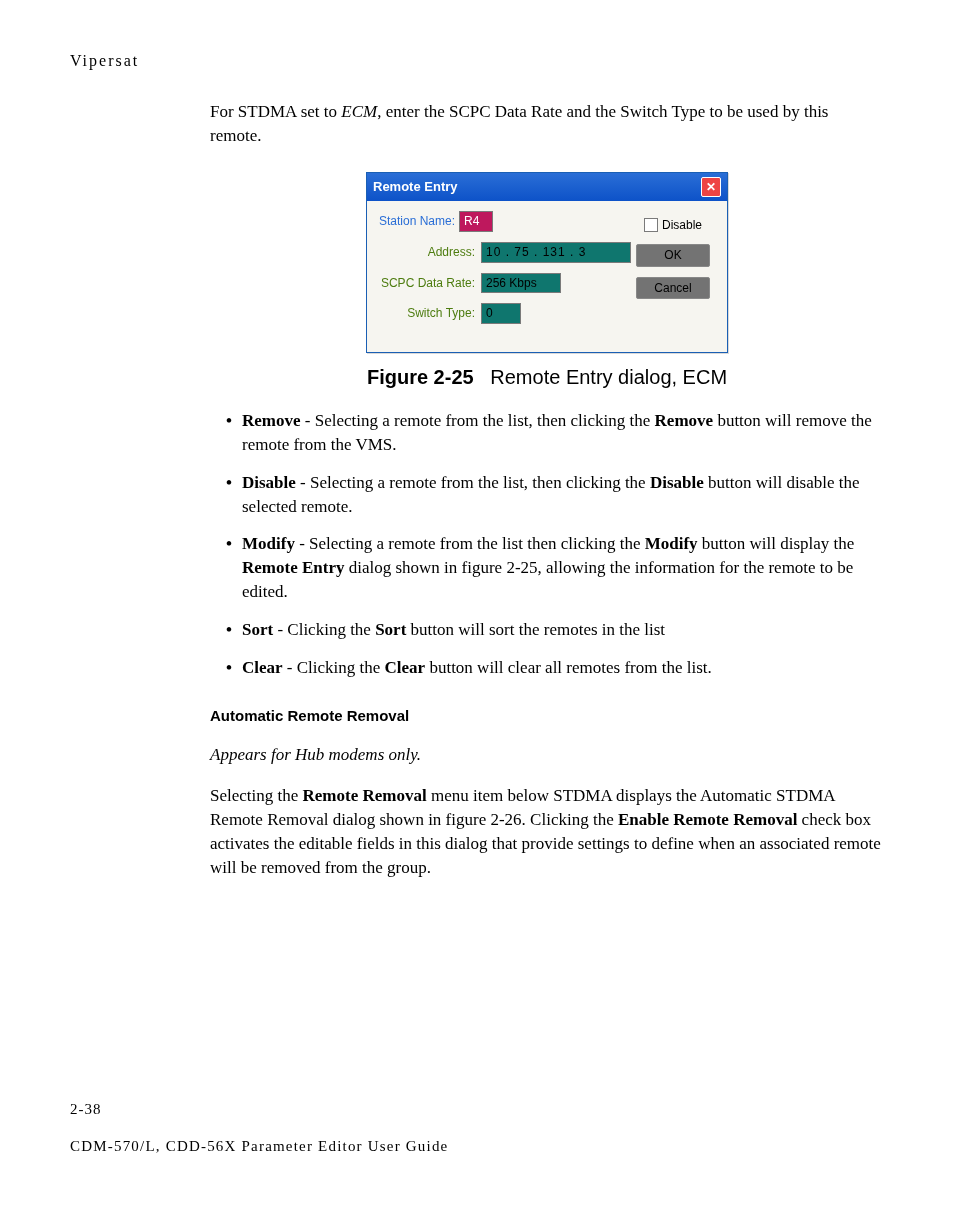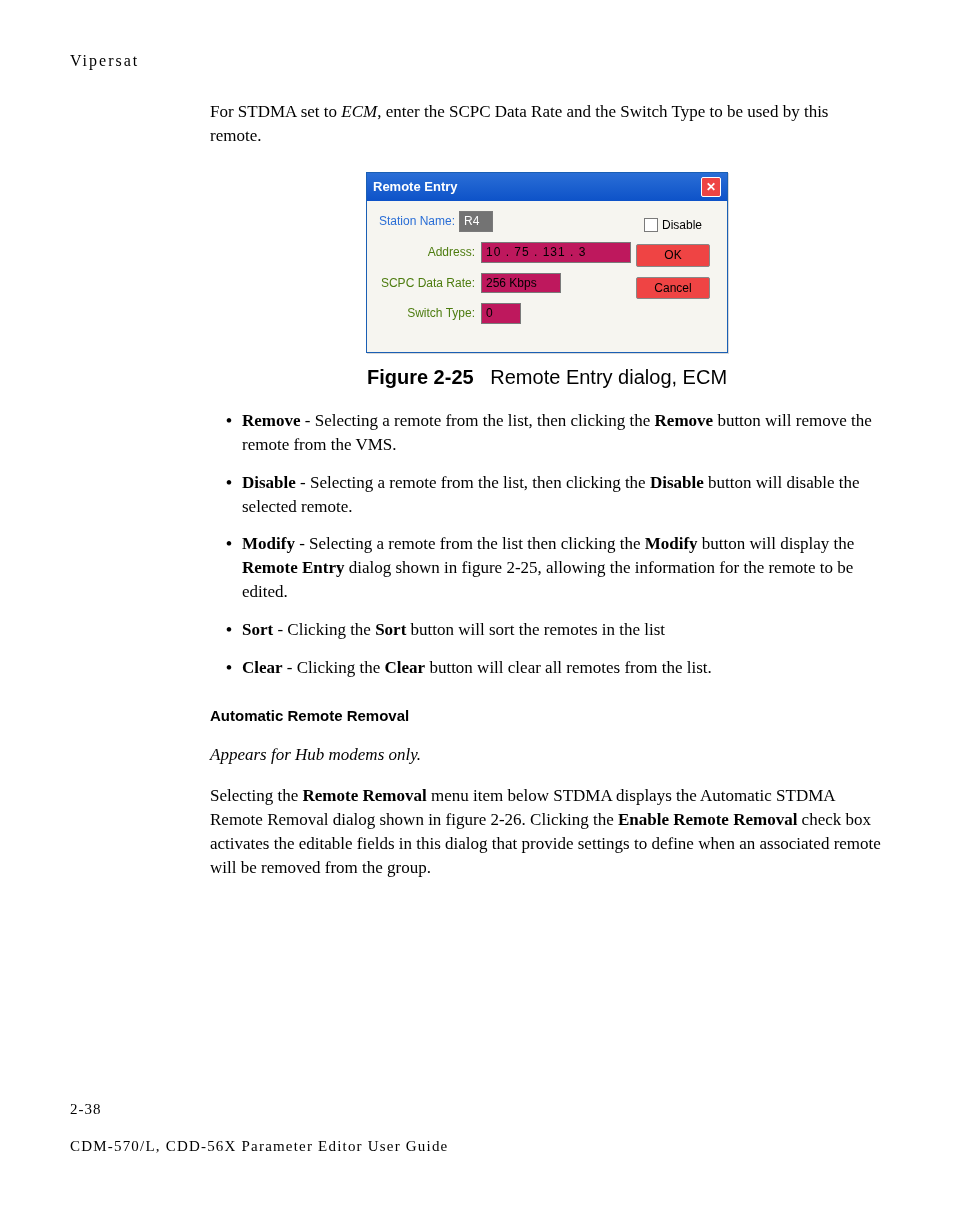--- a/index.html
+++ b/index.html
@@ -67,36 +67,36 @@
     padding: 10px 12px 18px 12px;
     display: flex;
   }
   .dlg-left { flex: 1; }
   .dlg-right { width: 90px; display:flex; flex-direction:column; align-items:center; gap:10px; padding-top:6px;}
   .dlg-row { margin-bottom: 10px; display:flex; align-items:center; }
   .dlg-label { width: 96px; text-align: right; padding-right: 6px; color:#4d7c0f;}
   .station-label { color:#2a6ed6; width:auto; padding-right:4px; }
   .dlg-input {
     border: 1px solid #7a7a7a;
-    background:#be185d;
+    background:#0f766e;
     padding: 1px 4px;
     font-family: Tahoma, Arial, sans-serif;
     font-size: 12px;
   }
-  .station-input { width: 24px; background:#737373; color:#fff; }
+  .station-input { width: 24px; background:#be185d; color:#fff; }
   .ip-input { width:140px; letter-spacing:1px; }
   .rate-input{ width:70px; }
   .type-input{ width:30px; }
   .btn {
     width: 72px;
     padding: 2px 0;
     font-family: Tahoma, Arial, sans-serif;
     font-size: 12px;
     border: 1px solid #888;
-    background:#ef4444;
+    background:#737373;
     text-align:center;
     border-radius:2px;
   }
   .chk-row { display:flex; align-items:center; gap:4px; font-size:12px; }
   .chk {
     width:12px; height:12px; border:1px solid #7a7a7a; background:#fff;
   }
   .figcap {
     font-family: Arial, Helvetica, sans-serif;
     font-size: 20px;

